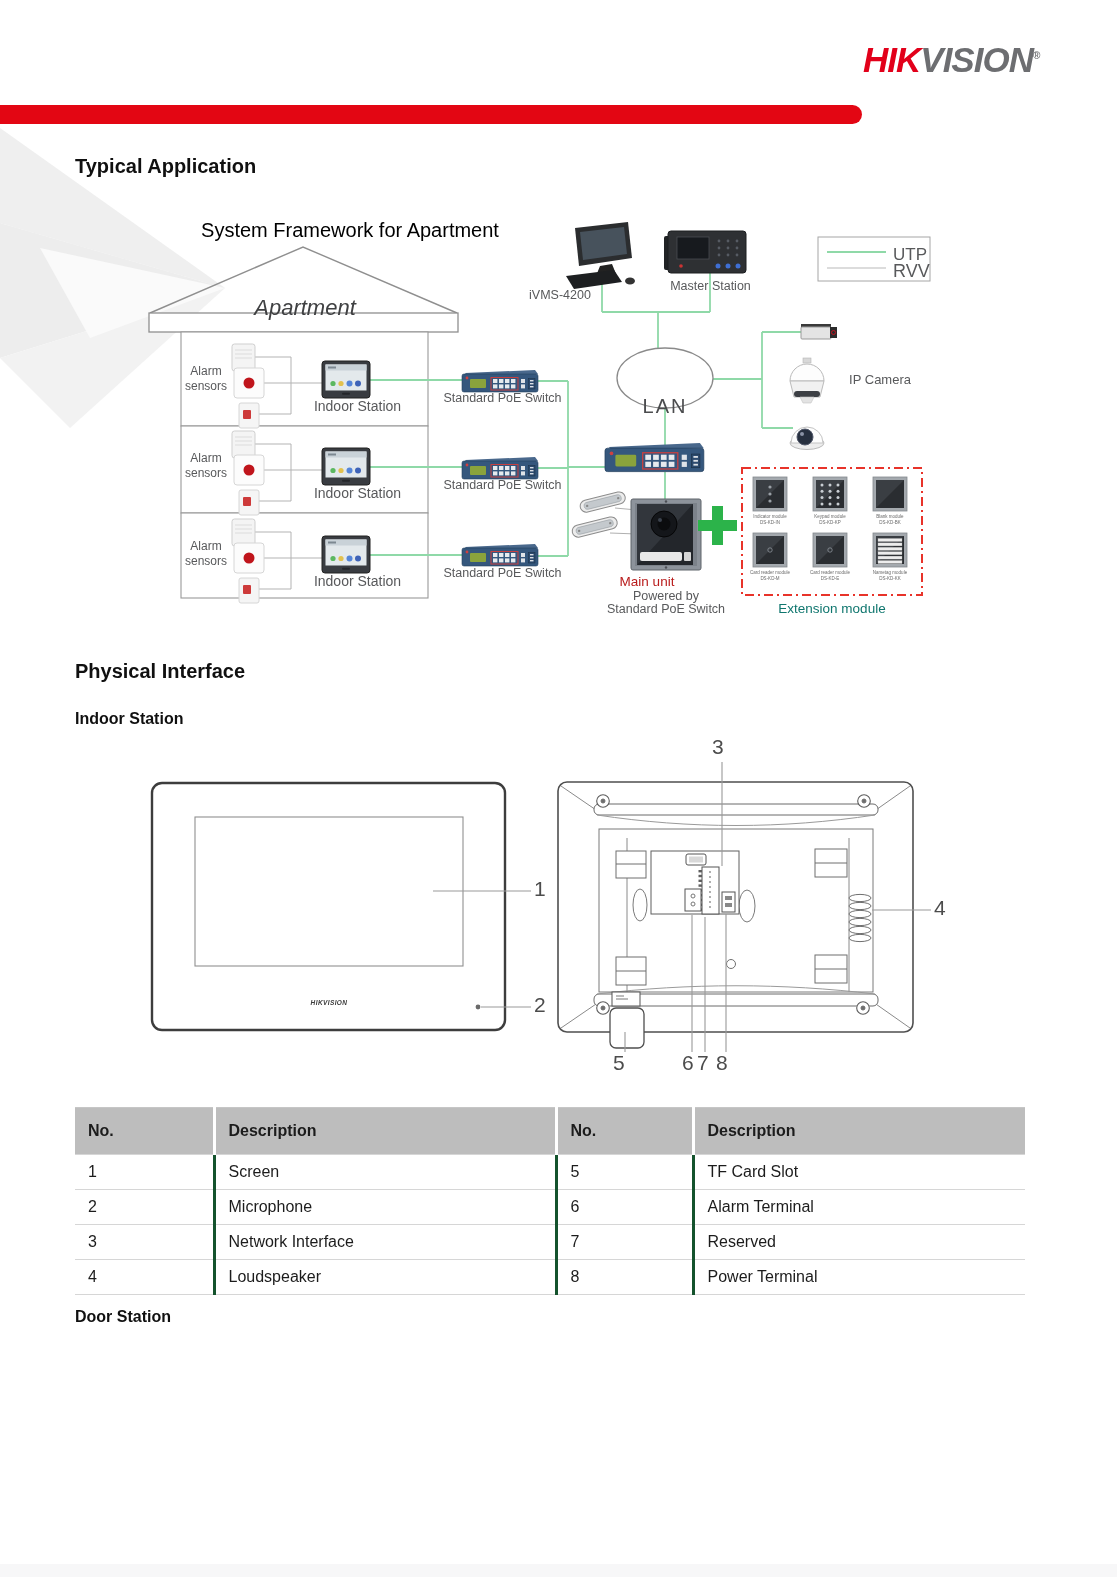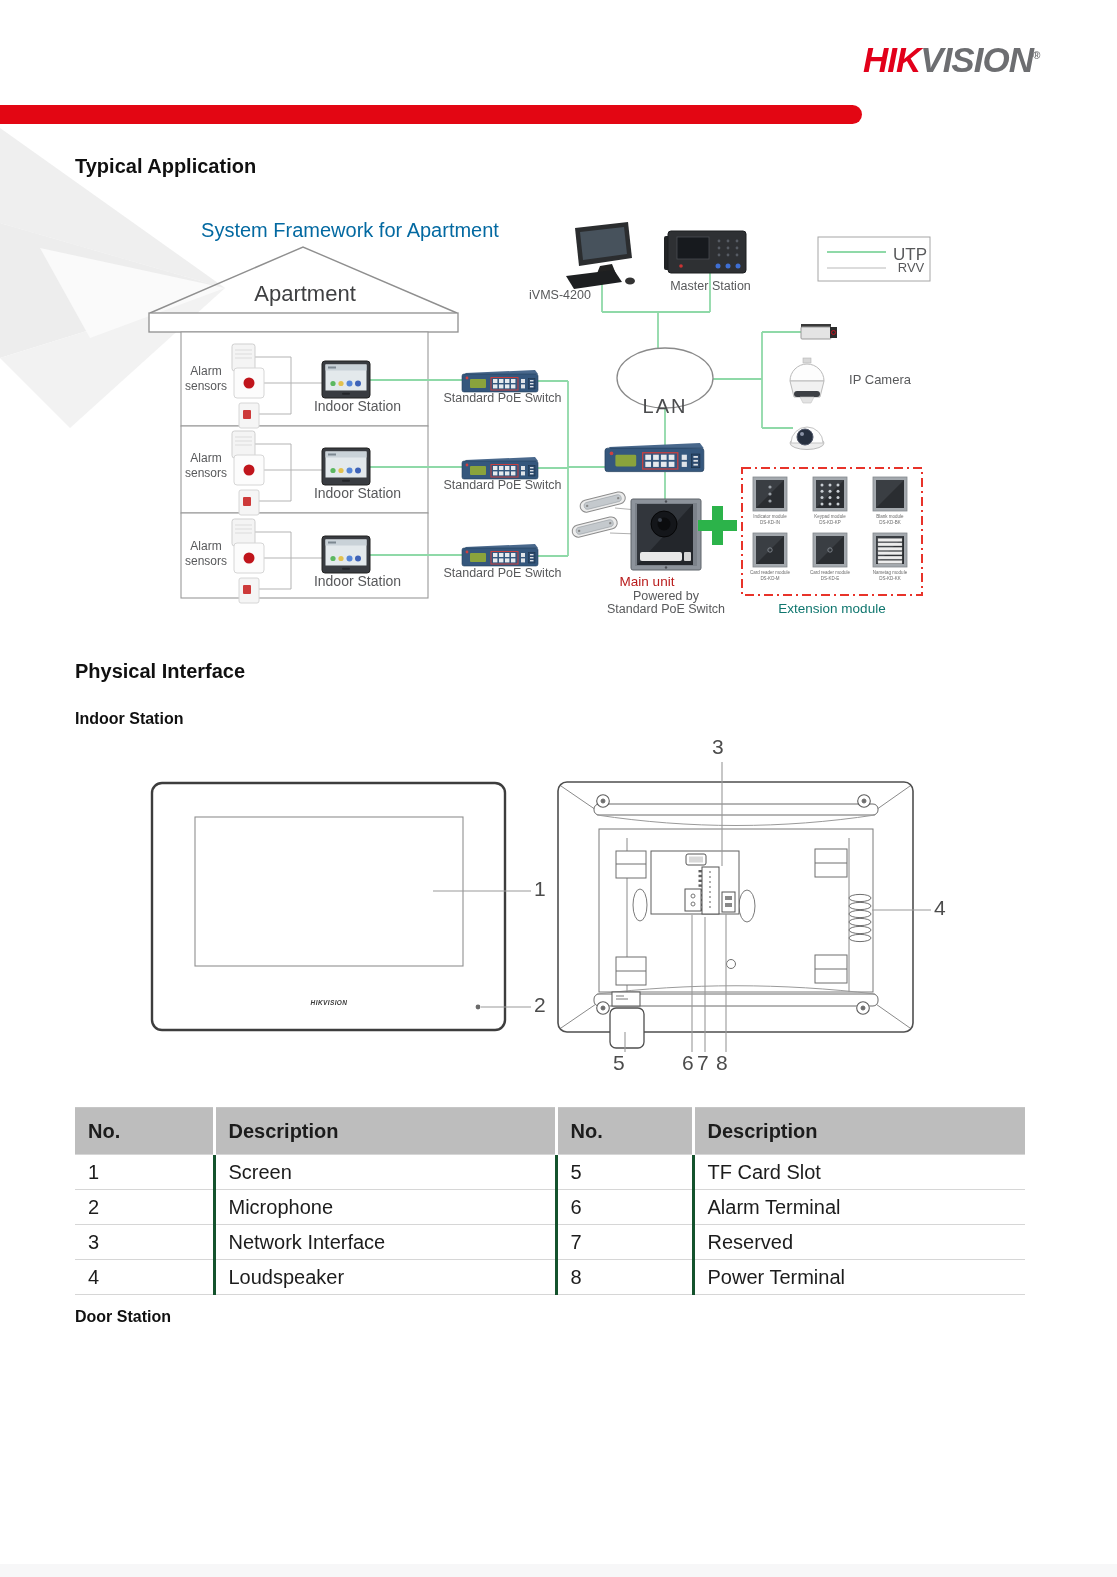--- a/index.html
+++ b/index.html
@@ -12,31 +12,31 @@
   .logo .hik{color:#e2001a;}
   .logo .vision{color:#6d6e71;}
   .logo .reg{font-size:10px;color:#6d6e71;vertical-align:super;font-style:normal;}
   .red-band{position:absolute;left:0;top:105px;width:862px;height:19px;background:#e30613;
             border-radius:0 10px 10px 0;}
   
   .h-main{position:absolute;left:75px;font-size:20px;font-weight:bold;color:#101010;}
   .h-sub{position:absolute;left:75px;font-size:16px;font-weight:bold;color:#101010;}
   
   .dlabel{position:absolute;color:#58595b;text-align:center;line-height:1.25;}
-  .d-title{left:170px;top:218px;width:360px;font-size:20px;color:#0369a1;}
-  .d-apartment{left:180px;top:280px;width:250px;font-size:22px;color:#3f4042;}
+  .d-title{left:170px;top:218px;width:360px;font-size:20px;color:#000000;}
+  .d-apartment{left:180px;top:294px;width:250px;font-size:22px;color:#3f4042;font-style:italic;}
   .d-lan{left:617px;top:366px;width:96px;font-size:20px;letter-spacing:2px;color:#4b4c4e;margin-top:28px;}
   .sm{font-size:12.5px;}
   .tiny-mod{position:absolute;width:56px;text-align:center;font-size:4.5px;line-height:1.35;color:#6a6a6a;}
   .callout{position:absolute;font-size:21px;color:#4c4c4c;}
   .dev-logo{position:absolute;left:301px;top:999px;width:56px;text-align:center;font-size:6.5px;
             font-style:italic;font-weight:bold;letter-spacing:.4px;color:#3a3a3a;}
   
   .spec-table{position:absolute;left:75px;top:1107px;width:950px;border-collapse:collapse;
-              table-layout:fixed;font-size:20px;color:#1c1c1c;border-top:1px solid #c6c6c6;}
+              table-layout:fixed;font-size:16px;color:#1c1c1c;border-top:1px solid #c6c6c6;}
   .spec-table th{background:#bdbdbd;height:46px;text-align:left;font-weight:bold;
                  padding:0 0 0 13px;border-left:3px solid #fff;}
   .spec-table th:first-child{border-left:none;}
   .spec-table td{height:34px;background:#fff;padding:0 0 0 13px;
                  border-bottom:1px solid #d6d6d6;border-left:3px solid #14532d;}
   .spec-table td:first-child{border-left:none;}
   .spec-table tr td{border-top:1px solid #d6d6d6;}
   .footer-strip{position:absolute;left:0;top:1564px;width:1117px;height:13px;background:#f7f7f8;}
   svg{display:block;}
 </style>
@@ -355,21 +355,21 @@
   <div class="dlabel" style="left:295px;top:573px;width:125px;font-size:14px">Indoor Station</div>
 
   <div class="dlabel sm" style="left:430px;top:391px;width:145px">Standard PoE Switch</div>
   <div class="dlabel sm" style="left:430px;top:478px;width:145px">Standard PoE Switch</div>
   <div class="dlabel sm" style="left:430px;top:566px;width:145px">Standard PoE Switch</div>
 
   <div class="dlabel sm" style="left:518px;top:288px;width:84px">iVMS-4200</div>
   <div class="dlabel sm" style="left:658px;top:279px;width:105px">Master Station</div>
   <div class="dlabel d-lan">LAN</div>
   <div class="dlabel" style="left:893px;top:244px;width:36px;font-size:17px;text-align:left">UTP</div>
-  <div class="dlabel" style="left:893px;top:260px;width:36px;font-size:13px;text-align:center">RVV</div>
+  <div class="dlabel" style="left:893px;top:260px;width:36px;font-size:18px;text-align:right">RVV</div>
   <div class="dlabel" style="left:831px;top:372px;width:80px;font-size:13px;text-align:right">IP Camera</div>
 
   <div class="dlabel" style="left:581px;top:574px;width:132px;font-size:13.5px;color:#b91c1c">Main unit</div>
   <div class="dlabel sm" style="left:600px;top:589px;width:132px">Powered by</div>
   <div class="dlabel sm" style="left:600px;top:602px;width:132px">Standard PoE Switch</div>
 
   <div class="dlabel" style="left:762px;top:601px;width:140px;font-size:13.5px;color:#0f766e">Extension module</div>
 
   <div class="tiny-mod" style="left:742px;top:514px"><span>Indicator module</span><br><span>DS-KD-IN</span></div>
   <div class="tiny-mod" style="left:802px;top:514px"><span>Keypad module</span><br><span>DS-KD-KP</span></div>

